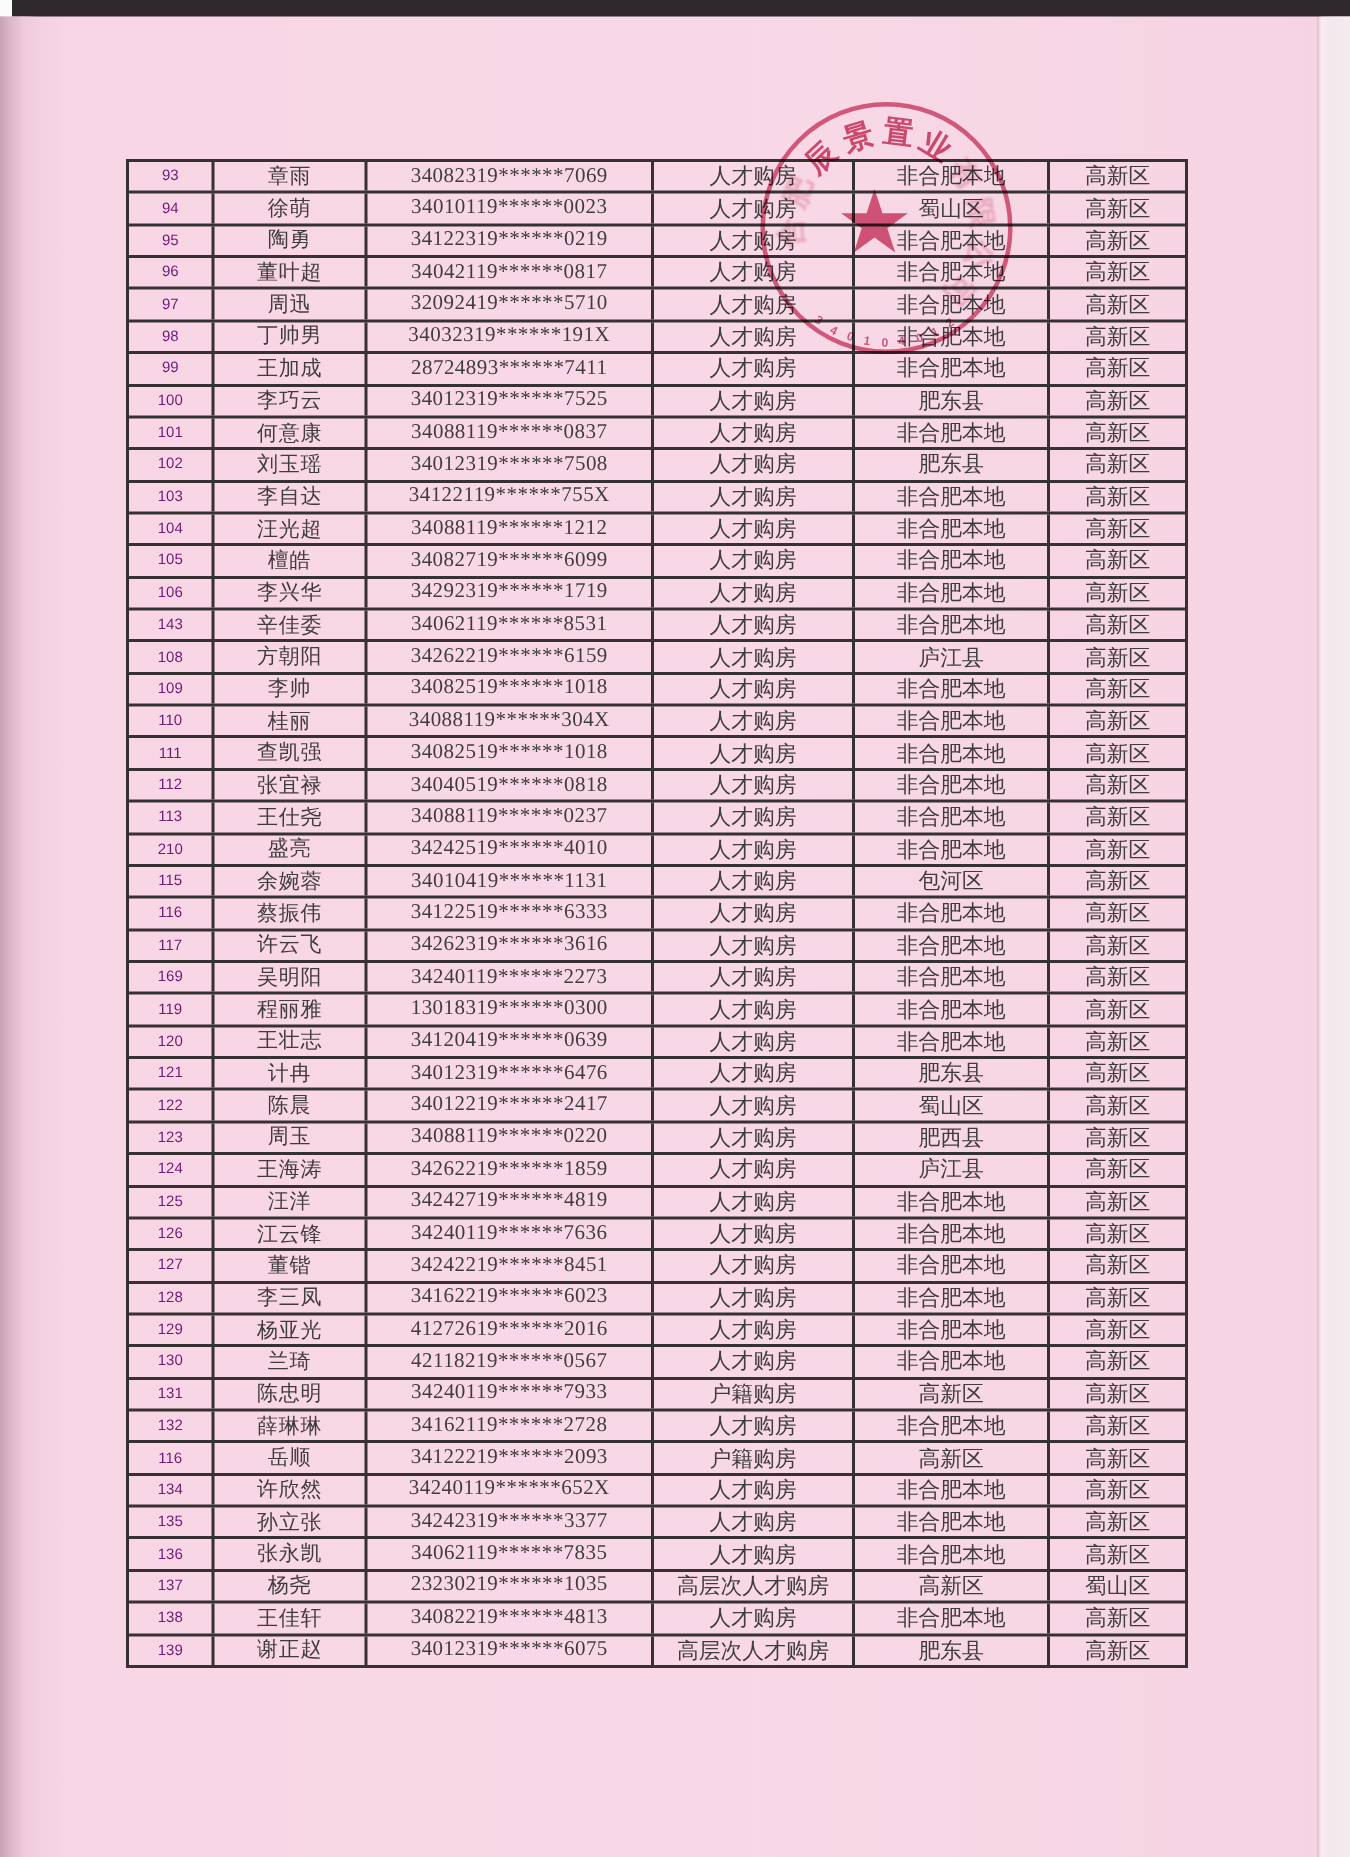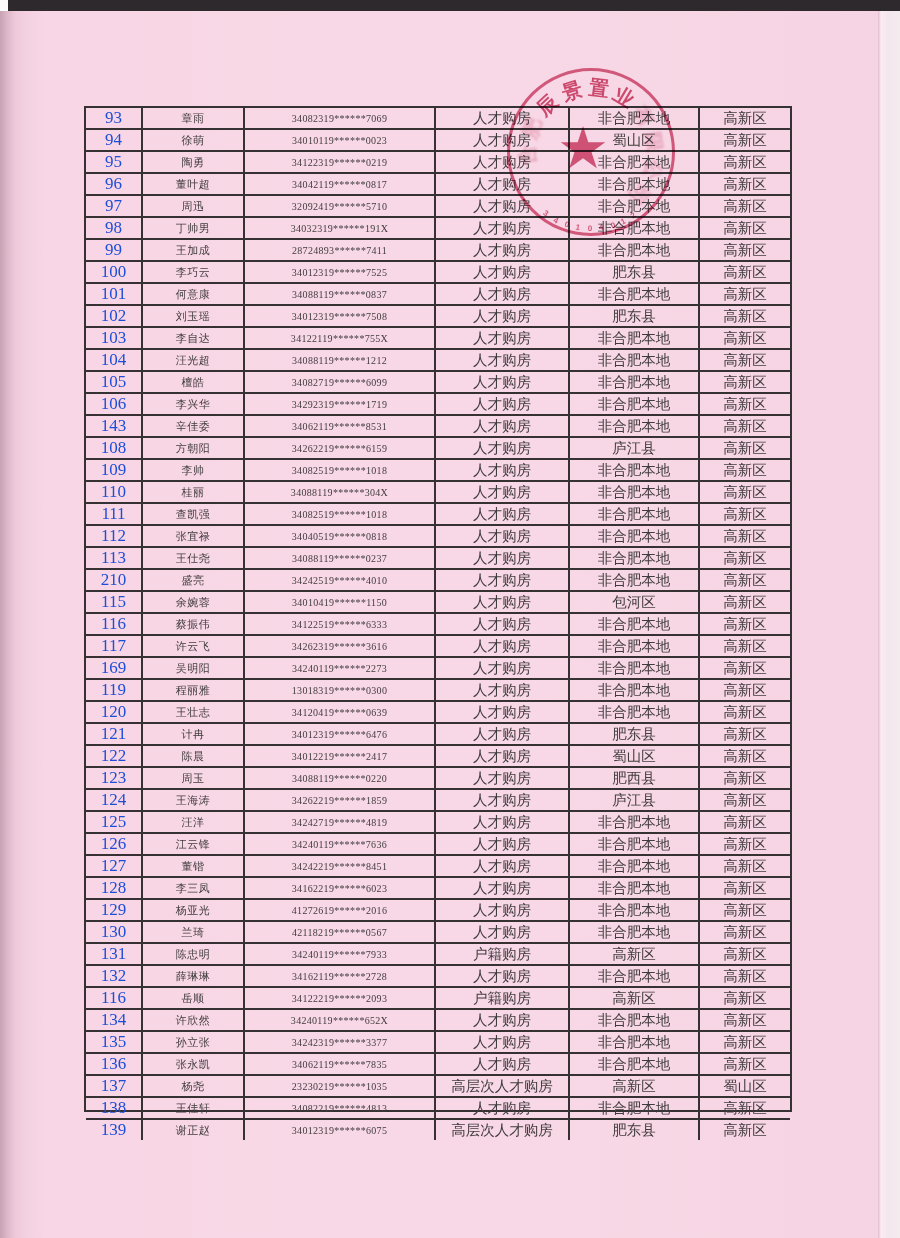--- a/index.html
+++ b/index.html
@@ -24,23 +24,23 @@
   .tbl{
     position:absolute;left:84px;top:106px;width:708px;height:1006px;
     border:2px solid #363234;box-sizing:border-box;
     display:flex;flex-direction:column;
   }
   .row{flex:1;display:grid;grid-template-columns:57px 102px 191px 134px 130px 1fr;border-bottom:2px solid #363234;}
   .row:last-child{border-bottom:none;}
   .cell{display:flex;align-items:center;justify-content:center;border-right:2px solid #363234;overflow:hidden;
         color:#403c3e;white-space:nowrap;}
   .cell:last-child{border-right:none;}
-  .c-no{font-family:Liberation Serif, serif;font-size:17px;color:#1d4ed8;}
-  .c-name{font-size:11px;letter-spacing:.5px;}
-  .c-id{font-size:10px;letter-spacing:.3px;}
+  .c-no{font-family:Liberation Sans, sans-serif;font-size:10px;color:#701a75;}
+  .c-name{font-size:14px;letter-spacing:.5px;}
+  .c-id{font-size:14px;letter-spacing:.3px;}
   .c-type,.c-household,.c-district{font-size:14.5px;}
   
   .seal{position:absolute;left:507px;top:68px;width:168px;height:168px;mix-blend-mode:multiply;
         pointer-events:none;filter:blur(.3px);}
   .seal-ring{position:absolute;inset:0;border-radius:50%;border:3.5px solid rgba(204,62,102,.78);box-sizing:border-box;}
   .seal-star{position:absolute;left:50px;top:52px;font-size:58px;line-height:58px;color:rgba(204,62,102,.82);}
   .seal-char{position:absolute;width:22px;height:22px;display:flex;align-items:center;justify-content:center;
              font-size:20px;font-weight:bold;color:rgba(204,62,102,.88);}
   .seal-char.faint{opacity:.34;filter:blur(.8px);}
   .seal-digit{position:absolute;width:10px;height:10px;display:flex;align-items:center;justify-content:center;
@@ -228,21 +228,21 @@
       <div class="cell c-no">210</div>
       <div class="cell c-name">盛亮</div>
       <div class="cell c-id">34242519******4010</div>
       <div class="cell c-type">人才购房</div>
       <div class="cell c-household">非合肥本地</div>
       <div class="cell c-district">高新区</div>
     </div>
     <div class="row">
       <div class="cell c-no">115</div>
       <div class="cell c-name">余婉蓉</div>
-      <div class="cell c-id">34010419******1150</div>
+      <div class="cell c-id">34010419******1131</div>
       <div class="cell c-type">人才购房</div>
       <div class="cell c-household">包河区</div>
       <div class="cell c-district">高新区</div>
     </div>
     <div class="row">
       <div class="cell c-no">116</div>
       <div class="cell c-name">蔡振伟</div>
       <div class="cell c-id">34122519******6333</div>
       <div class="cell c-type">人才购房</div>
       <div class="cell c-household">非合肥本地</div>

